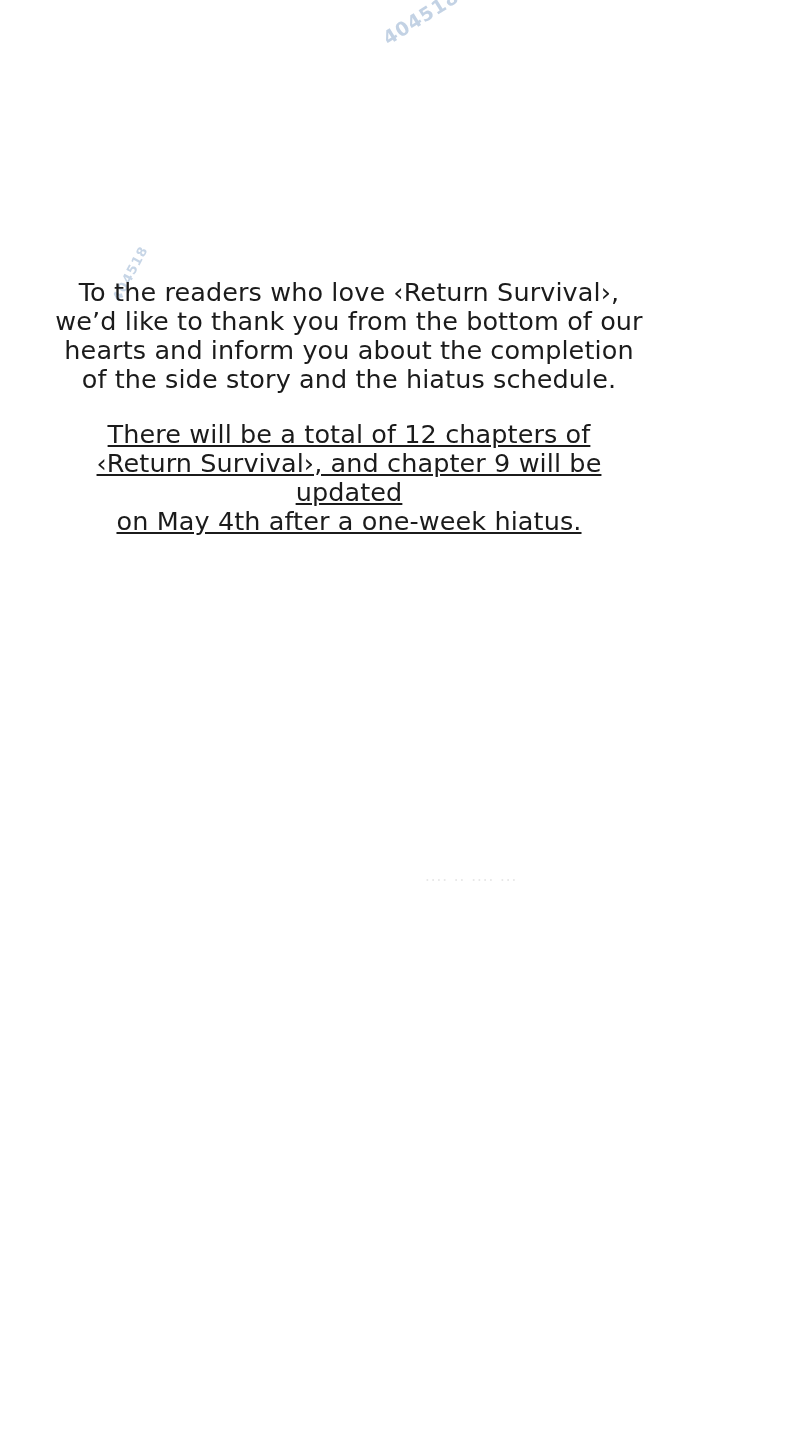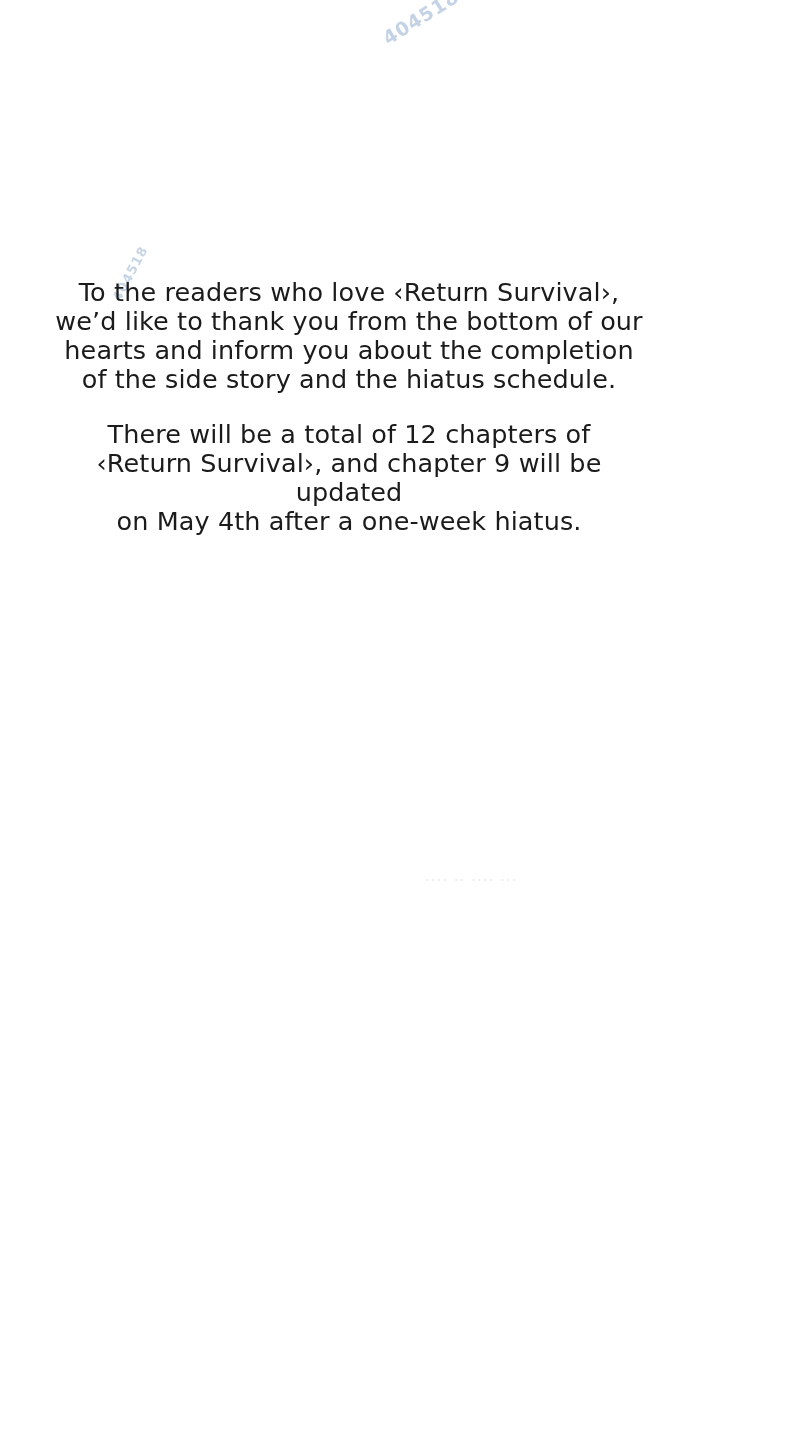--- a/index.html
+++ b/index.html
@@ -51,20 +51,21 @@
   }
   .para {
     font-size: 25.5px;
     line-height: 29px;
     letter-spacing: 0.1px;
     white-space: pre-line;
     margin: 0;
   }
   .para + .para {
     margin-top: 26px;
+    text-decoration: underline;
   }
 
   
   .faint-line {
     position: absolute;
     top: 872px;
     left: 425px;
     width: 236px;
     font-size: 15px;
     color: #e8e8e8;

